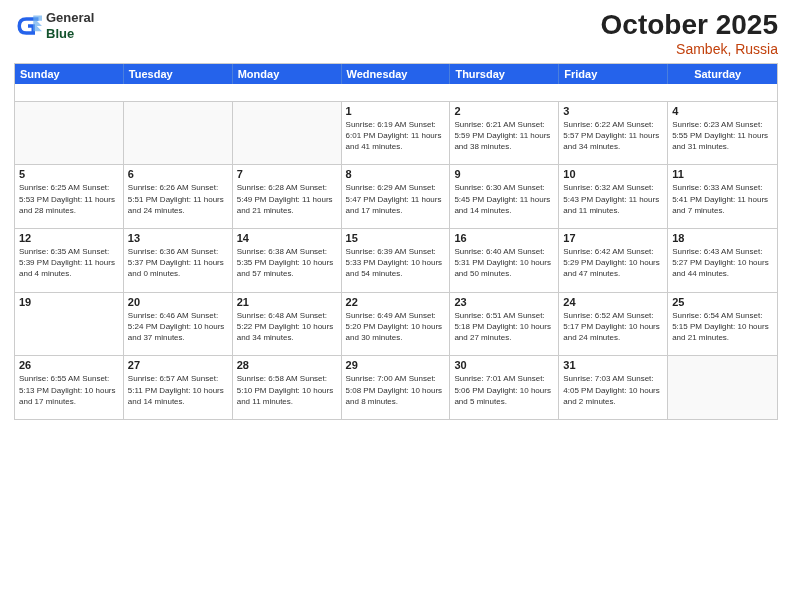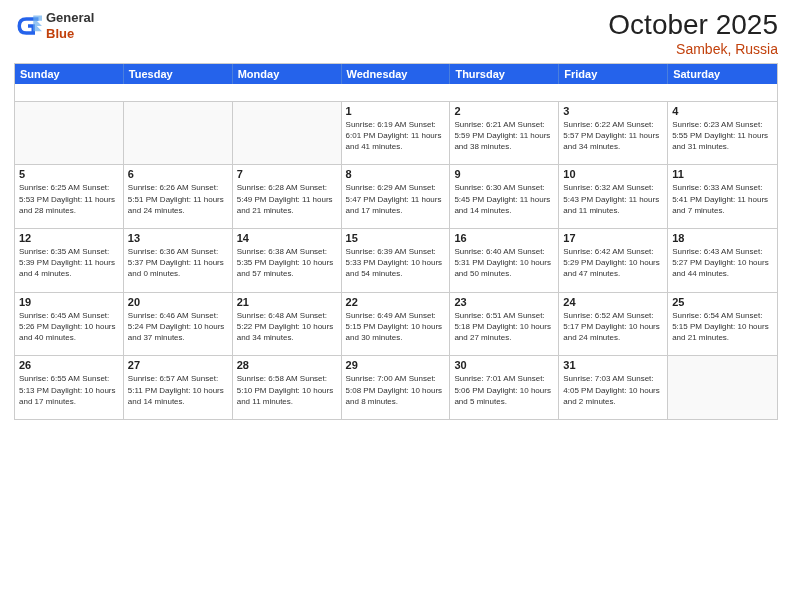--- a/index.html
+++ b/index.html
@@ -27,31 +27,31 @@
       display: flex;
       align-items: center;
       gap: 4px;
     }
     .logo-text {
       font-size: 13px;
       font-weight: bold;
       color: #333;
       line-height: 1.2;
     }
-    .logo-text .blue { color: #c2410c; }
+    .logo-text .blue { color: #14532d; }
     .logo-icon {
       width: 28px;
       height: 28px;
     }
     .title-block {
       text-align: right;
     }
     .month-title {
       font-size: 28px;
-      font-weight: 400;
+      font-weight: 700;
       color: #222;
       line-height: 1.1;
     }
     .location-title {
       font-size: 14px;
       color: #c2410c;
     }
     .calendar {
       flex: 1;
       display: flex;
@@ -65,21 +65,21 @@
       background: #2563EB;
     }
     .cal-header-cell {
       color: #fff;
       font-size: 11px;
       font-weight: bold;
       padding: 4px 5px;
       text-align: left;
       border-right: 1px solid #4a7fdd;
     }
-    .cal-header-cell:last-child { border-right: none; }
+    .cal-header-cell:last-child { border-right: none; margin-left: 21px; }
     .cal-body {
       flex: 1;
       display: flex;
       flex-direction: column;
     }
     .cal-row {
       display: grid;
       grid-template-columns: repeat(7, 1fr);
       flex: 1;
       border-top: 1px solid #ccc;
@@ -253,40 +253,37 @@
           <div class="cal-cell">
             <div class="cell-day">18</div>
             <div class="cell-info">Sunrise: 6:43 AM
 Sunset: 5:27 PM
 Daylight: 10 hours and 44 minutes.</div>
           </div>
         </div>
         <div class="cal-row">
           <div class="cal-cell">
             <div class="cell-day">19</div>
-            <div class="cell-info">Sunrise: 6:45 AM
-Sunset: 5:26 PM
-Daylight: 10 hours and 40 minutes.</div>
           </div>
           <div class="cal-cell">
             <div class="cell-day">20</div>
             <div class="cell-info">Sunrise: 6:46 AM
 Sunset: 5:24 PM
 Daylight: 10 hours and 37 minutes.</div>
           </div>
           <div class="cal-cell">
             <div class="cell-day">21</div>
             <div class="cell-info">Sunrise: 6:48 AM
 Sunset: 5:22 PM
 Daylight: 10 hours and 34 minutes.</div>
           </div>
           <div class="cal-cell">
             <div class="cell-day">22</div>
             <div class="cell-info">Sunrise: 6:49 AM
-Sunset: 5:15 PM
+Sunset: 5:20 PM
 Daylight: 10 hours and 30 minutes.</div>
           </div>
           <div class="cal-cell">
             <div class="cell-day">23</div>
             <div class="cell-info">Sunrise: 6:51 AM
 Sunset: 5:18 PM
 Daylight: 10 hours and 27 minutes.</div>
           </div>
           <div class="cal-cell">
             <div class="cell-day">24</div>

